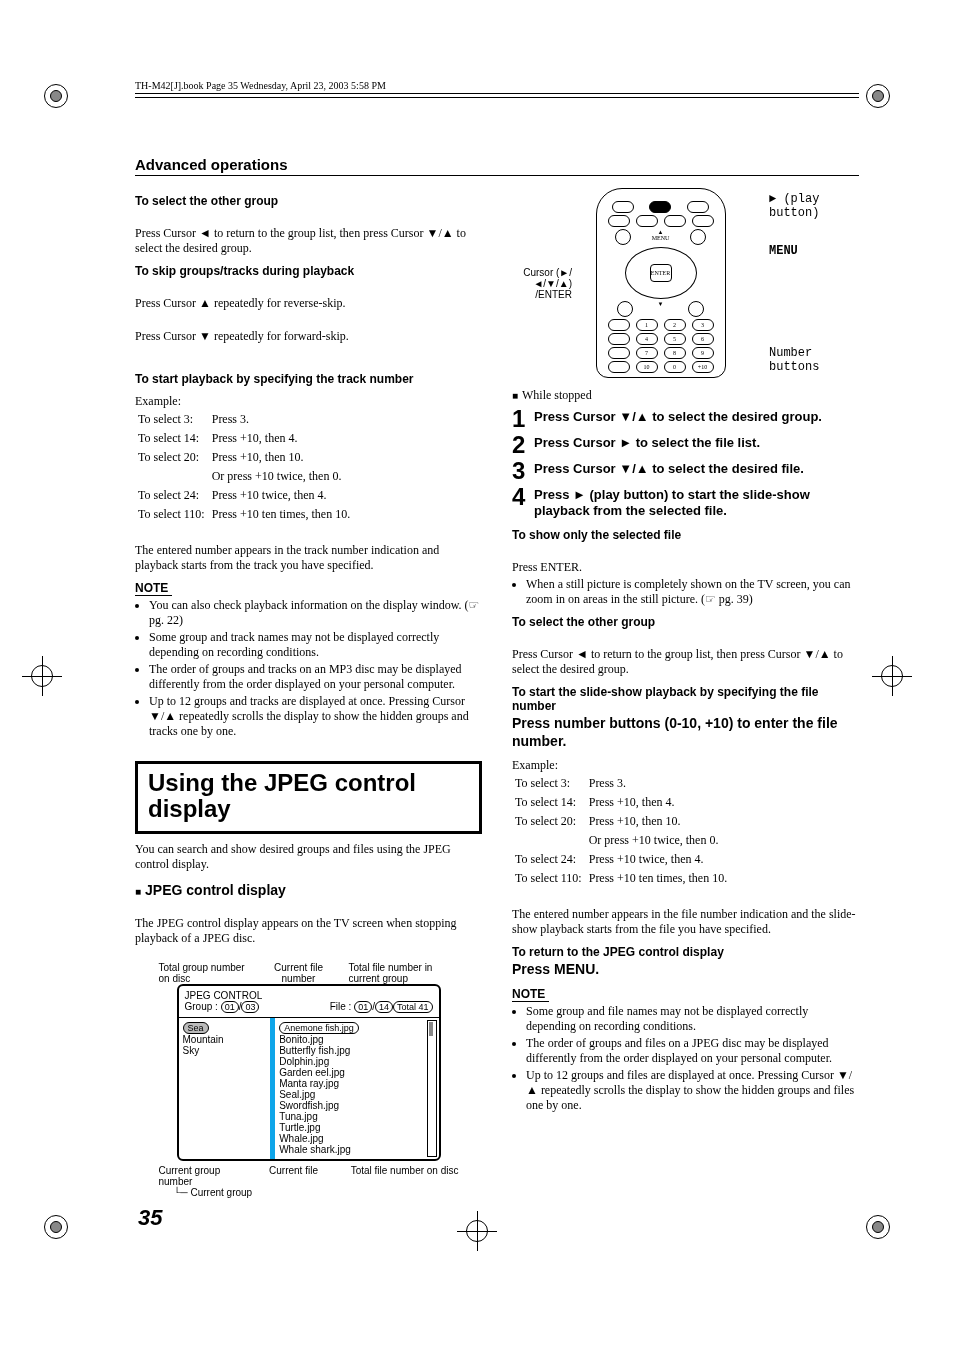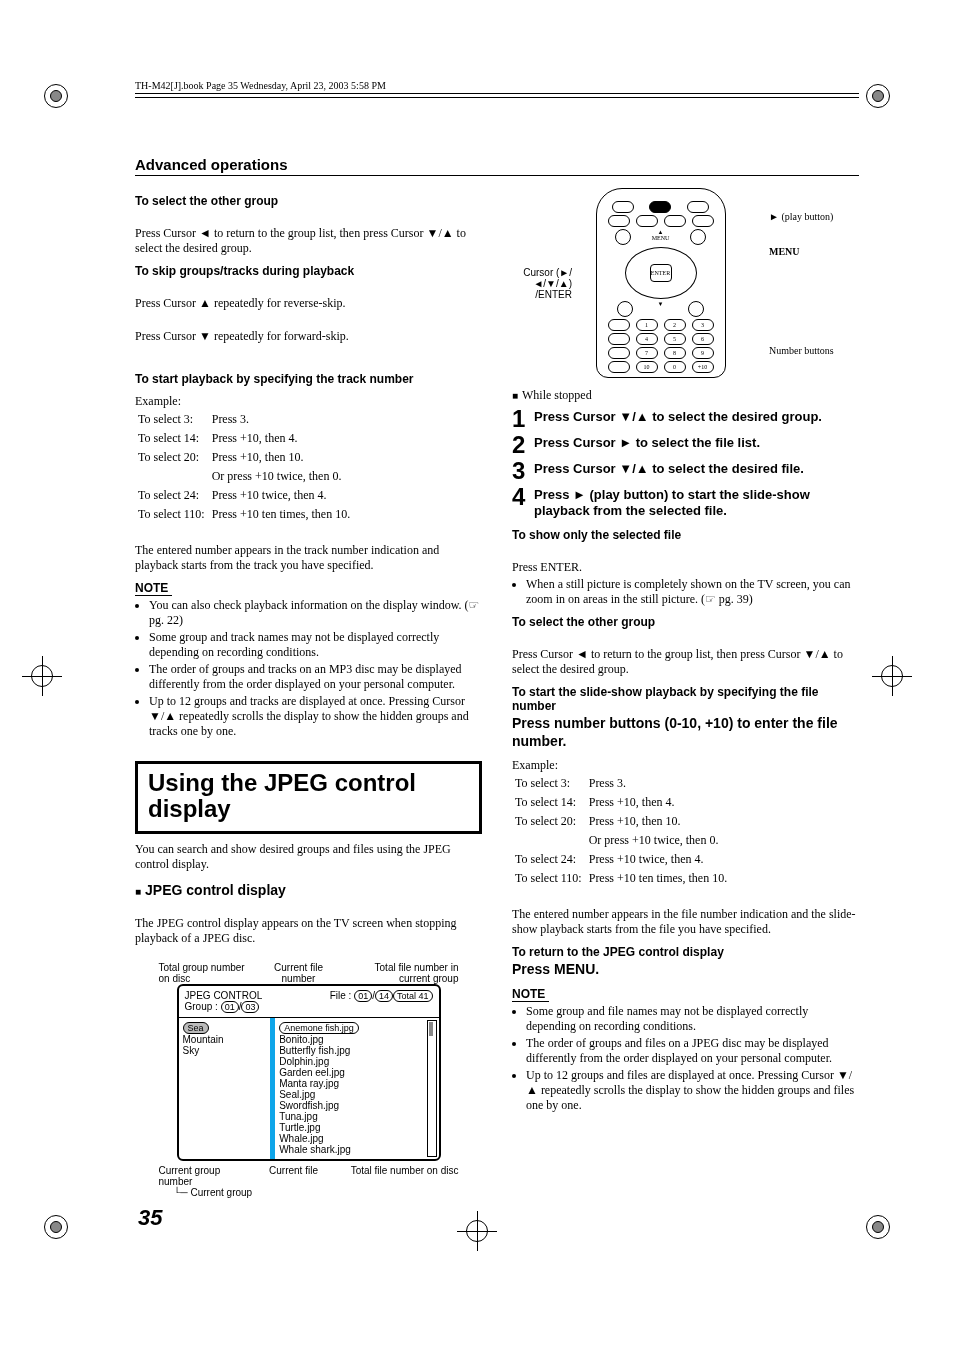--- a/index.html
+++ b/index.html
@@ -139,21 +139,21 @@
     width: 260px;
     margin: 0 auto 4px auto;
     font-family: Arial, Helvetica, sans-serif;
     font-size: 10px;
   }
   .jpeg-top {
     border-bottom: 1px solid #000;
     padding: 4px 6px;
     display: flex;
     justify-content: space-between;
-    align-items: flex-start;
+    align-items: flex-end;
   }
   .jpeg-body { display: flex; }
   .jpeg-left {
     width: 35%;
     border-right: 5px solid #0ea5e9;
     padding: 4px;
   }
   .jpeg-right {
     width: 65%;
     padding: 4px;
@@ -214,21 +214,21 @@
     width: 70px; height: 50px;
     border: 1px solid #000;
     border-radius: 50%;
     margin: 2px auto;
     position: relative;
   }
   .dpad .c { position:absolute; width:20px;height:16px;border:1px solid #000;border-radius:4px; left:24px; top:16px; font-size:6px; line-height:16px;}
   .num-row .obtn { font-size: 6px; line-height: 10px; }
   .remote-wrap { display: flex; align-items: center; gap: 6px; margin-top: 2px; }
   .side-label { font-family: Arial, Helvetica, sans-serif; font-size: 10px; text-align: right; width: 60px; }
-  .side-label-r { font-family: Liberation Serif, serif; font-size: 10px; width: 90px; margin-left: 20px; }
+  .side-label-r { font-family: Liberation Mono, monospace; font-size: 12px; width: 90px; margin-left: 20px; }
   .step-line { display: flex; align-items: flex-start; margin-top: 6px; }
   .step-num {
     font-family: "Arial Black", Arial, sans-serif;
     font-weight: 900;
     font-size: 24px;
     line-height: 20px;
     width: 22px;
   }
   .step-text {
     font-family: Arial, Helvetica, sans-serif;
@@ -339,21 +339,21 @@
       <div class="big-box">Using the JPEG control display</div>
       <div class="body-text" style="margin-top:8px">You can search and show desired groups and files using the JPEG control display.</div>
 
       <div class="sub-h"><span class="sq">■</span><span>JPEG control display</span></div>
       <div class="body-text">The JPEG control display appears on the TV screen when stopping playback of a JPEG disc.</div>
 
       <div class="diagram-box">
         <div class="anno-row">
           <span style="width:90px">Total group number on disc</span>
           <span style="width:70px;text-align:center">Current file number</span>
-          <span style="width:110px;text-align:right">Total file number in current group</span>
+          <span style="width:110px;">Total file number in current group</span>
         </div>
 
         <div class="jpeg-panel">
           <div class="jpeg-top">
             <span>
               <span>JPEG CONTROL</span><br>
               <span>Group :</span>
               <span class="circ">01</span>/<span class="circ">03</span>
             </span>
             <span>

